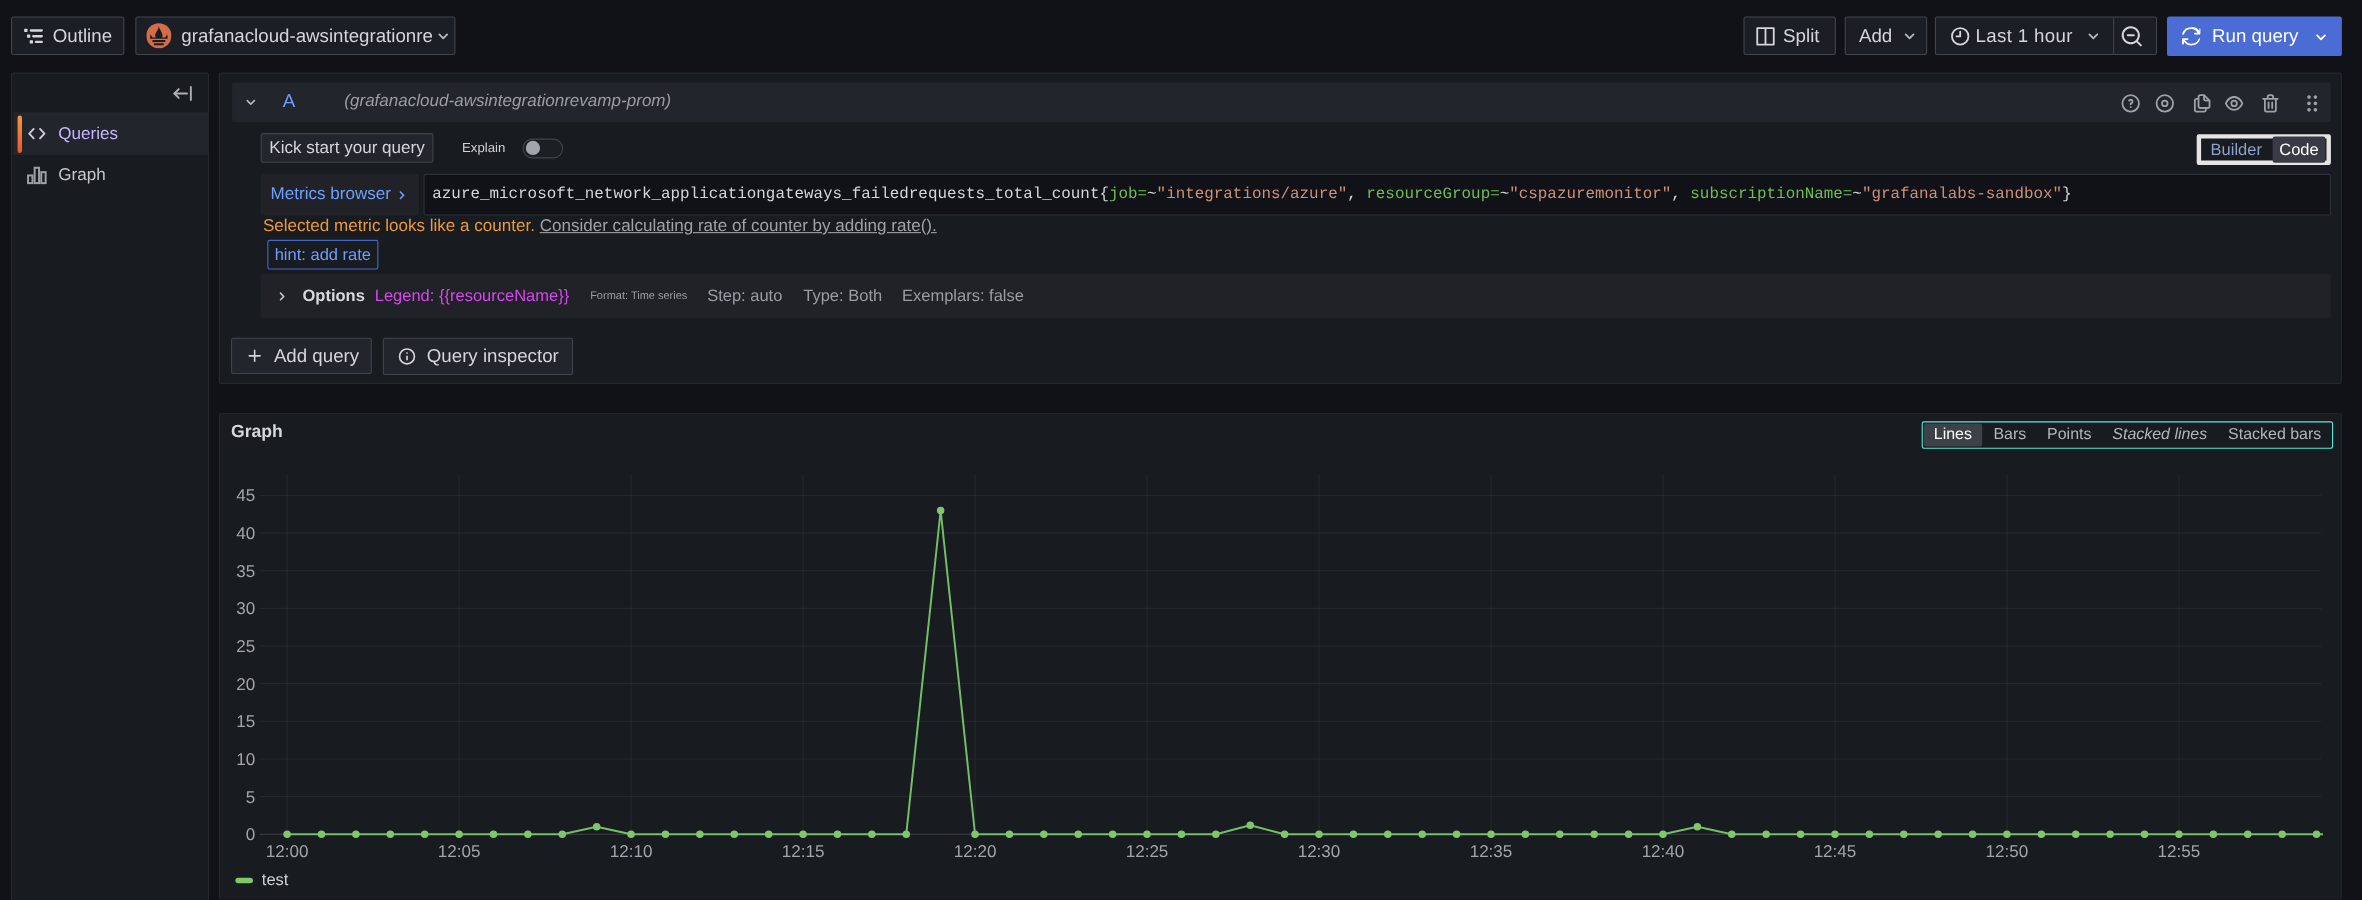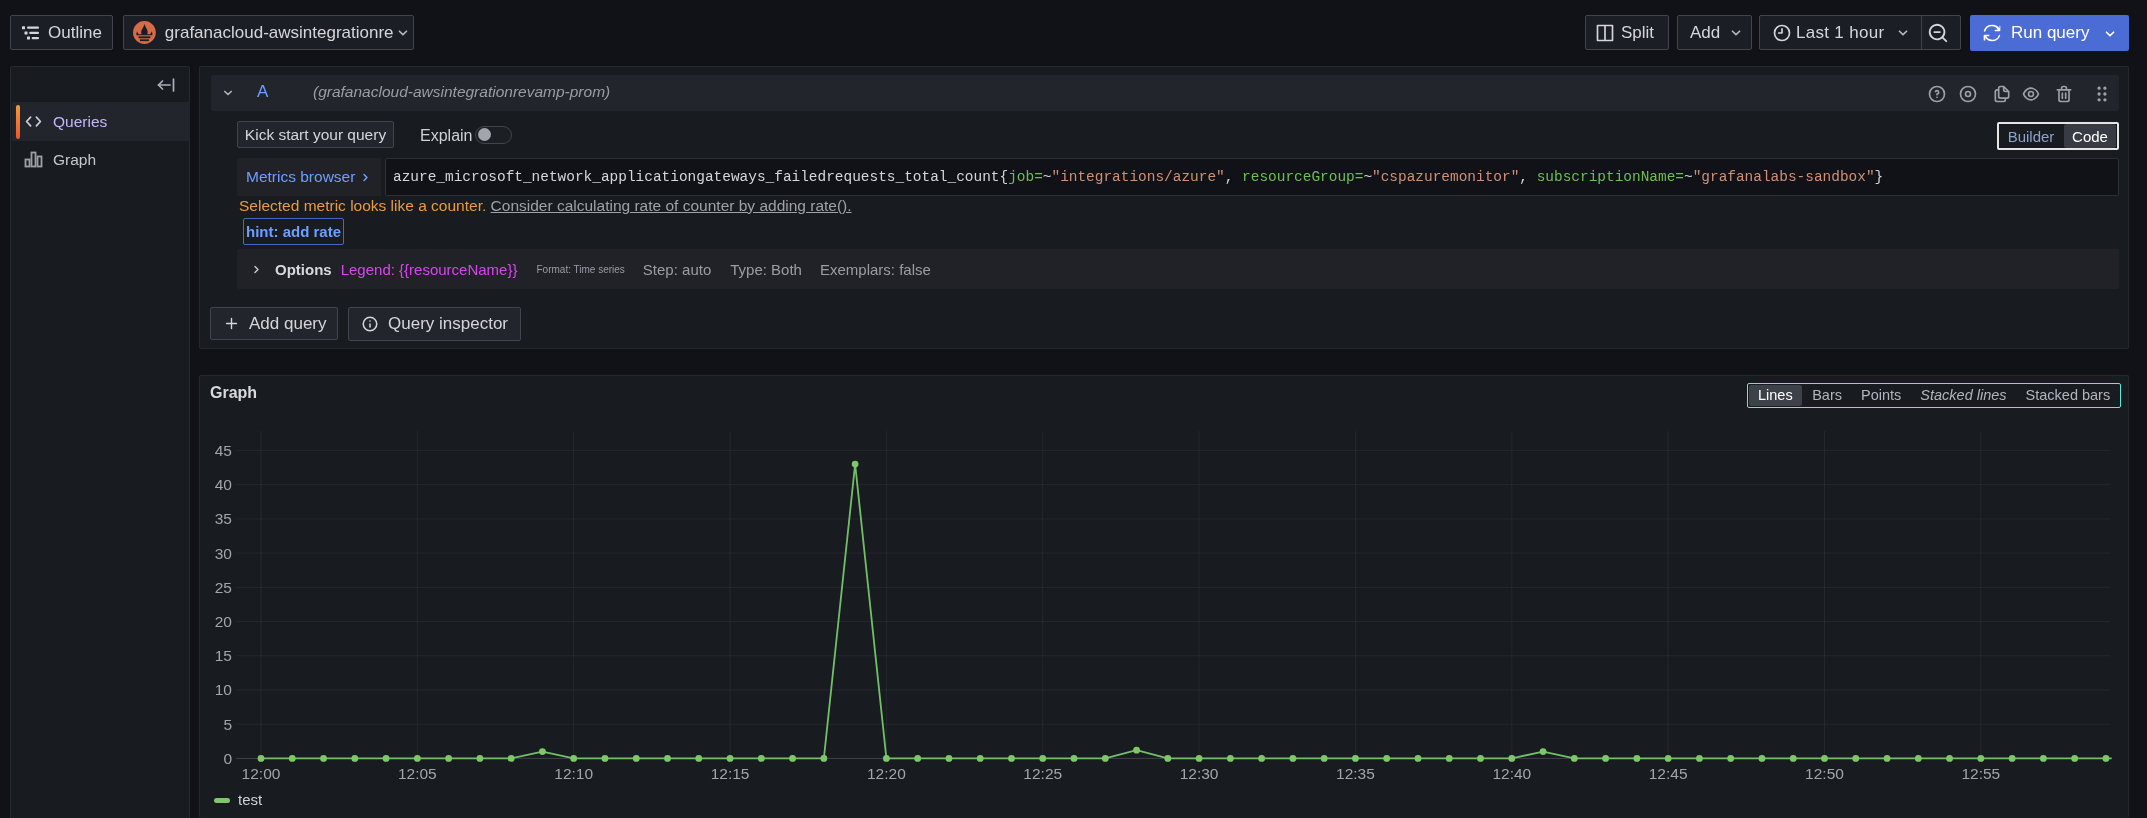--- a/index.html
+++ b/index.html
@@ -134,42 +134,42 @@
         </svg>
       </div>
       <div style="position:absolute;left:165.3px;top:0;">
         <svg width="20" height="20" viewBox="0 0 24 24" fill="#9da0a6">
           <path d="M8.5 10a2 2 0 1 0 2 2 2 2 0 0 0-2-2Zm0 7a2 2 0 1 0 2 2 2 2 0 0 0-2-2Zm0-14a2 2 0 1 0 2 2 2 2 0 0 0-2-2Zm7 4a2 2 0 1 0-2-2 2 2 0 0 0 2 2Zm0 10a2 2 0 1 0 2 2 2 2 0 0 0-2-2Zm0-7a2 2 0 1 0 2 2 2 2 0 0 0-2-2Z"></path>
         </svg>
       </div>
     </div>
 
   <div class="btn" style="left:37px;top:54px;width:157px;height:27px;justify-content:center;font-size:15.5px;background:#22252b;">Kick start your query</div>
-  <div class="abs" style="left:220px;top:60px;font-size:16px;color:#d0d1d7;">Explain</div>
+  <div class="abs" style="left:220px;top:60px;font-size:12px;color:#d0d1d7;">Explain</div>
   <div class="abs" style="left:274.5px;top:58.5px;width:37px;height:18px;border-radius:9px;background:#1c1f24;border:1px solid #41444c;">
     <div class="abs" style="left:2px;top:1.2px;width:13.5px;height:13.5px;border-radius:50%;background:#a3a5ad;"></div>
   </div>
 
-  <div class="abs" style="left:1797px;top:55px;width:122px;height:28px;border:2px solid #e5e5e5;border-radius:2px;display:flex;align-items:center;font-size:15px;white-space:nowrap;">
+  <div class="abs" style="left:1797px;top:55px;width:122px;height:28px;border:4px solid #e5e5e5;border-radius:2px;display:flex;align-items:center;font-size:15px;white-space:nowrap;">
     <div style="flex:0 0 64px;text-align:center;color:#8da2c9;">Builder</div>
     <div style="flex:1;height:24px;margin:1px;background:#383b44;border-radius:2px;display:flex;align-items:center;justify-content:center;color:#fff;font-weight:500;">Code</div>
   </div>
 
   <div class="abs" style="left:37px;top:90.5px;width:144px;height:38px;background:#202227;border-radius:2px 0 0 2px;display:flex;align-items:center;">
     <span style="margin-left:9px;font-size:15.5px;font-weight:500;color:#6e9fff;">Metrics browser</span>
     <svg width="17" height="17" viewBox="0 0 24 24" fill="#6e9fff" style="margin-left:2px;margin-top:1px;">
         <path d="M14.83 11.29 10.59 7.05a1 1 0 0 0-1.42 0 1 1 0 0 0 0 1.41L12.71 12l-3.54 3.54a1 1 0 0 0 0 1.41 1 1 0 0 0 1.42 0l4.24-4.24a1 1 0 0 0 0-1.42Z"></path>
       </svg>
   </div>
   <div class="abs" style="left:185px;top:90.5px;width:1734px;height:38px;background:#111217;border:1px solid #2d3037;border-radius:2px;display:flex;align-items:center;">
     <div style="margin-left:7px;font-family:'Liberation Mono',monospace;font-size:14.45px;white-space:pre;color:#d4d6dd;">azure_microsoft_network_applicationgateways_failedrequests_total_count{<span style="color:#6fbe53">job=</span>~<span style="color:#ce9178">"integrations/azure"</span>, <span style="color:#6fbe53">resourceGroup=</span>~<span style="color:#ce9178">"cspazuremonitor"</span>, <span style="color:#6fbe53">subscriptionName=</span>~<span style="color:#ce9178">"grafanalabs-sandbox"</span>}</div>
   </div>
 
   <div class="abs" style="left:39px;top:130px;font-size:15.5px;color:#eb9b3f;">Selected metric looks like a counter. <span style="color:#a0a1a9;text-decoration:underline;">Consider calculating rate of counter by adding rate().</span></div>
-  <div class="abs" style="left:43px;top:151px;width:101px;height:27px;border:1px solid #4668c2;border-radius:2px;display:flex;align-items:center;justify-content:center;font-size:15px;font-weight:700;color:#6e9fff;">hint: add rate</div>
+  <div class="abs" style="left:43px;top:151px;width:101px;height:27px;border:1px solid #4668c2;border-radius:2px;display:flex;align-items:center;justify-content:center;font-size:15px;font-weight:400;color:#6e9fff;">hint: add rate</div>
 
   <div class="abs" style="left:37px;top:182px;width:1882px;height:40px;background:#202227;border-radius:2px;display:flex;align-items:center;font-size:15.5px;">
     <svg width="17" height="17" viewBox="0 0 24 24" fill="#c7c8cf" style="margin-left:11px;">
         <path d="M14.83 11.29 10.59 7.05a1 1 0 0 0-1.42 0 1 1 0 0 0 0 1.41L12.71 12l-3.54 3.54a1 1 0 0 0 0 1.41 1 1 0 0 0 1.42 0l4.24-4.24a1 1 0 0 0 0-1.42Z"></path>
       </svg>
     <span style="margin-left:10px;font-weight:700;font-size:15px;color:#d8d9dd;">Options</span>
     <span style="margin-left:9px;font-size:15px;color:#d946ef;">Legend: {{resourceName}}</span>
     <span style="margin-left:19px;font-size:10px;color:#9b9da5;">Format: Time series</span>
     <span style="margin-left:18px;font-size:15px;color:#9b9da5;">Step: auto</span>
     <span style="margin-left:19px;font-size:15px;color:#9b9da5;">Type: Both</span>

